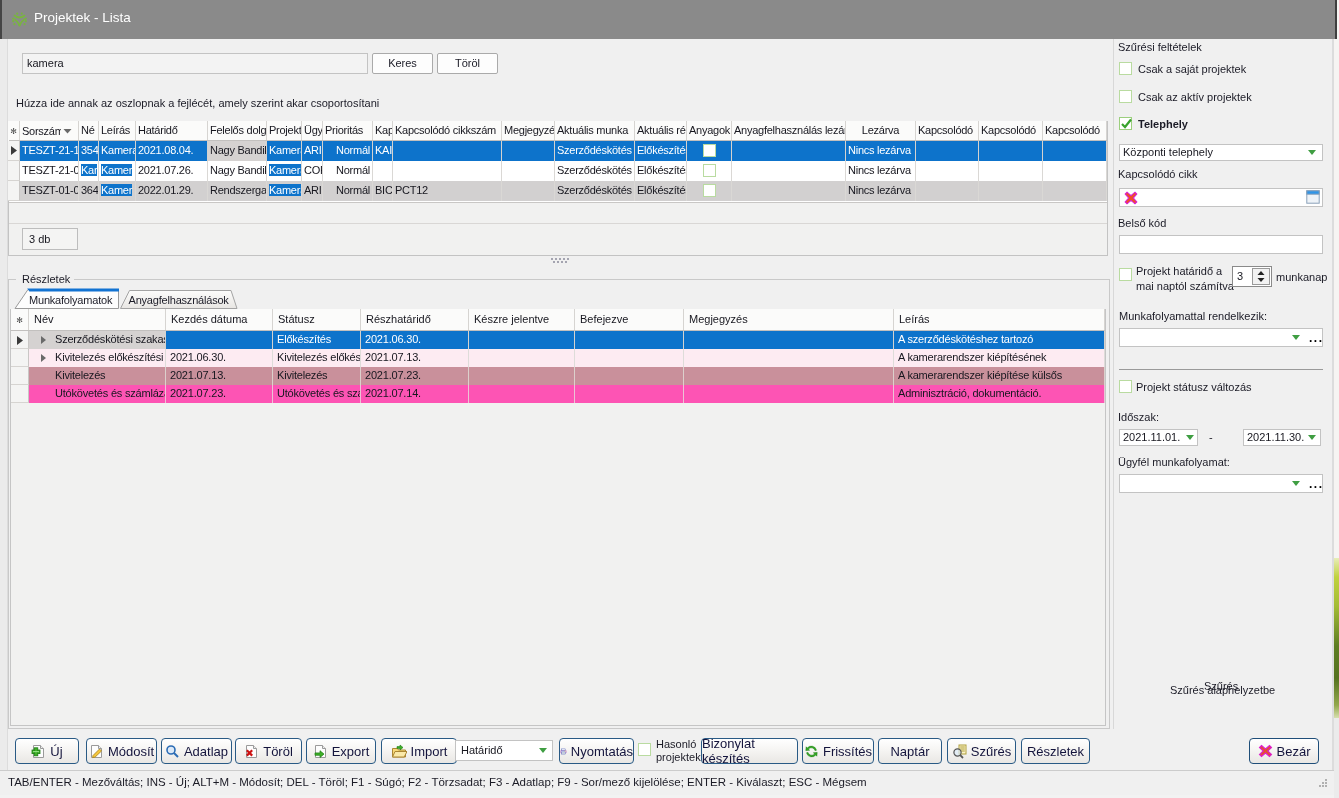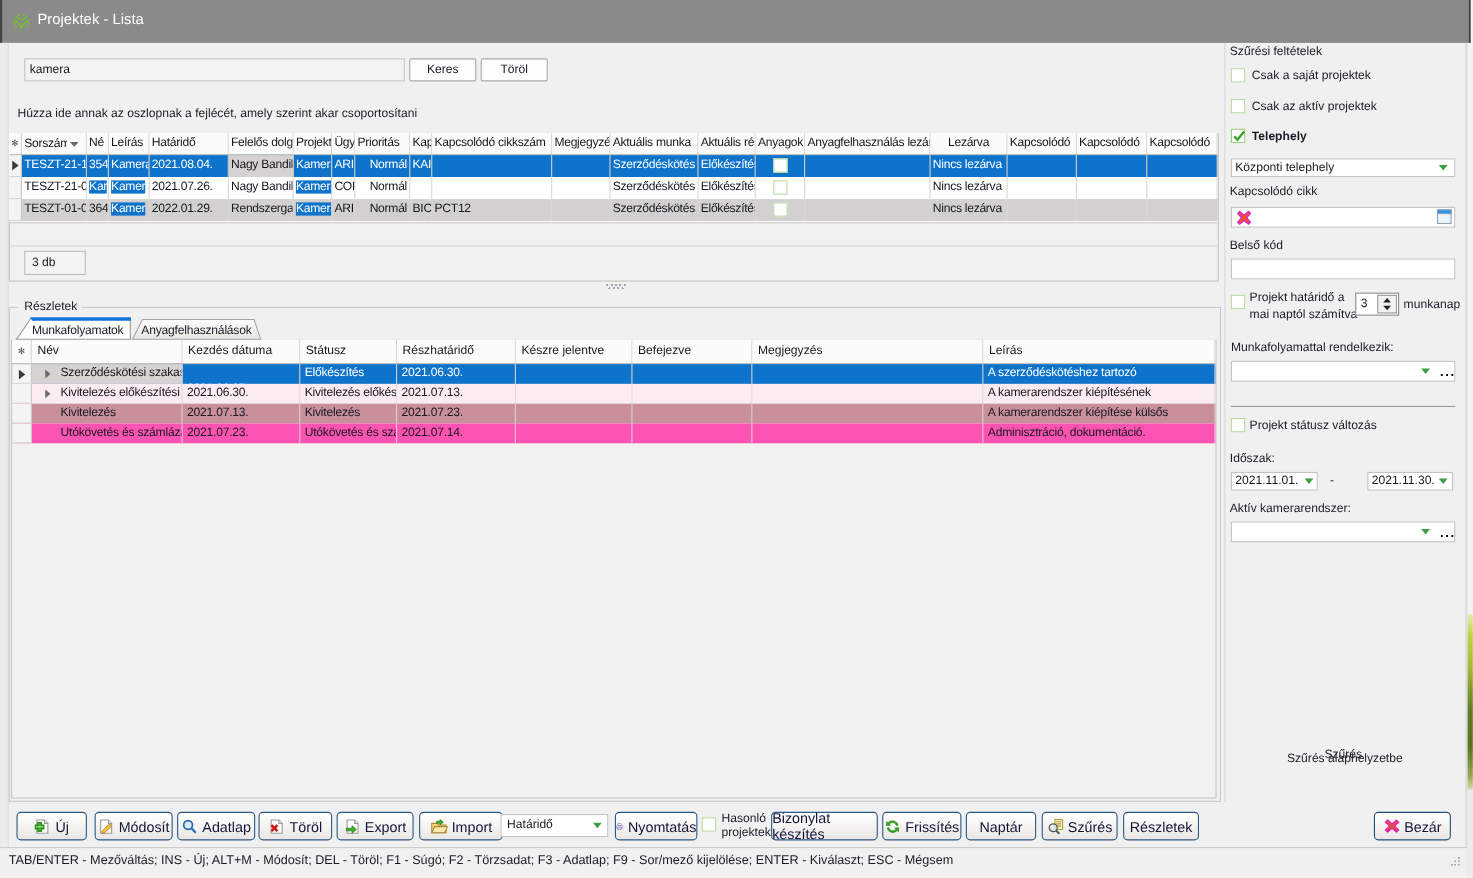--- a/index.html
+++ b/index.html
@@ -369,21 +369,21 @@
 <div class="ab" style="left:1309px;top:331px;font-weight:bold;font-size:12px;letter-spacing:1.5px;color:#000;">...</div>
 <div class="ab" style="left:1119px;top:369px;width:204px;height:1px;background:#9a9a9a;"></div>
 <div class="cb" style="left:1119px;top:380px;"></div>
 <div class="lbl" style="left:1136px;top:381px;">Projekt státusz változás</div>
 <div class="lbl" style="left:1118px;top:411px;">Időszak:</div>
 <div class="combo" style="left:1119px;top:429px;width:79px;height:17px;line-height:15px;padding:0 3px;">2021.11.01.</div>
 <div class="garr" style="left:1186px;top:435px;"></div>
 <div class="lbl" style="left:1209px;top:431px;">-</div>
 <div class="combo" style="left:1243px;top:429px;width:78px;height:17px;line-height:15px;padding:0 3px;">2021.11.30.</div>
 <div class="garr" style="left:1308px;top:435px;"></div>
-<div class="lbl" style="left:1118px;top:456px;">Aktív kamerarendszer:</div>
+<div class="lbl" style="left:1118px;top:456px;">Ügyfél munkafolyamat:</div>
 <div class="combo" style="left:1119px;top:474px;width:204px;height:19px;"></div>
 <div class="garr" style="left:1292px;top:481px;"></div>
 <div class="ab" style="left:1309px;top:477px;font-weight:bold;font-size:12px;letter-spacing:1.5px;color:#000;">...</div>
 <div class="lbl" style="left:1204px;top:680px;">Szűrés</div>
 <div class="lbl" style="left:1170px;top:684px;">Szűrés alaphelyzetbe</div>
 
 <div class="ab" style="left:0;top:770px;width:1334px;height:25px;background:#f0f0f0;border-top:1px solid #cccccc;"></div>
 <div class="lbl" style="left:8px;top:776px;font-size:11.5px;">TAB/ENTER - Mezőváltás; INS - Új; ALT+M - Módosít; DEL - Töröl; F1 - Súgó; F2 - Törzsadat; F3 - Adatlap; F9 - Sor/mező kijelölése; ENTER - Kiválaszt; ESC - Mégsem</div>
 <div class="ab" style="left:1318px;top:779px;width:10px;height:9px;background:
  radial-gradient(circle 1px at 8px 1px,#b0b0b0 99%,transparent),

